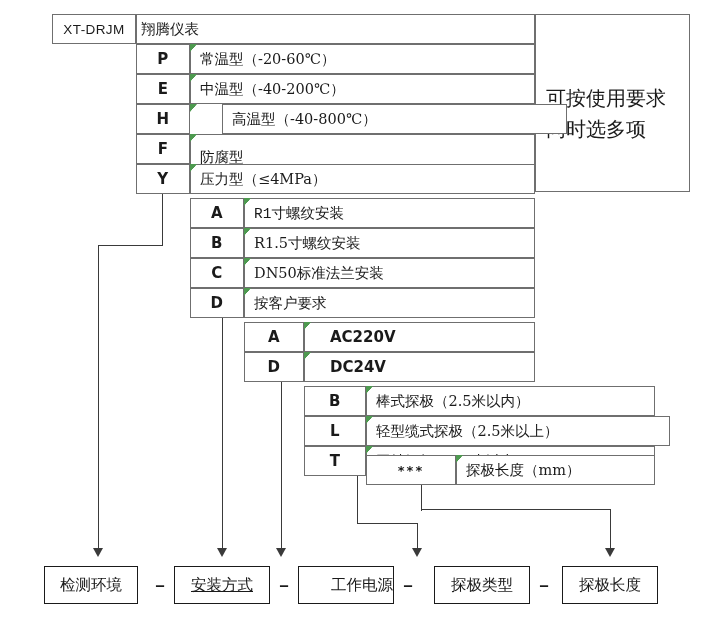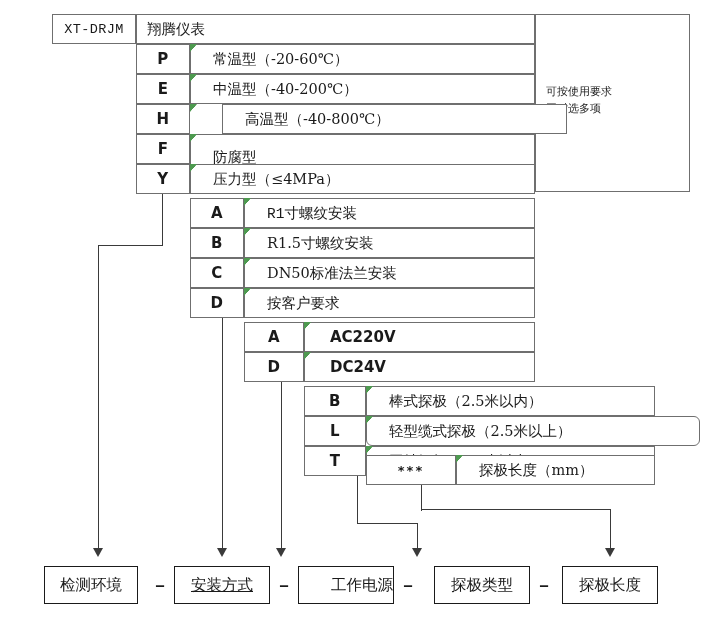--- a/index.html
+++ b/index.html
@@ -35,47 +35,47 @@
   }
   .cell.code {
     justify-content: center;
     font-size: 15px;
     font-weight: bold;
     font-family: "DejaVu Sans", "Liberation Sans", sans-serif;
     letter-spacing: 0.5px;
   }
   .cell.desc {
     justify-content: flex-start;
-    padding-left: 22px;
+    padding-left: 9px;
     font-size: 14.5px;
     font-family: "DejaVu Serif", "Liberation Serif", serif;
   }
   .cell.desc-sans {
     justify-content: flex-start;
     padding-left: 25px;
     font-size: 15px;
     font-weight: bold;
     font-family: "DejaVu Sans", "Liberation Sans", sans-serif;
   }
   .cell.model {
     justify-content: center;
     font-size: 13.5px;
-    font-family: Liberation Mono, monospace;
+    font-family: Liberation Sans, sans-serif;
     letter-spacing: 0.4px;
   }
   .cell.brand {
     justify-content: flex-start;
-    padding-left: 10px;
+    padding-left: 4px;
     font-size: 14.5px;
     font-family: "DejaVu Serif", "Liberation Serif", serif;
   }
   .cell.note {
     display: block;
     padding: 0 0 0 10px;
-    font-size: 11px;
+    font-size: 20px;
     font-family: "DejaVu Serif", "Liberation Serif", serif;
     line-height: 1.55;
   }
   .note-inner {
     position: absolute;
     top: 68px;
     left: 10px;
     white-space: nowrap;
   }
   .cell.stars {
@@ -195,21 +195,21 @@
 
   <div class="cell code" style="left:244px; top:352px; width:60px; height:30px;">D</div>
   <div class="cell desc-sans" style="left:304px; top:352px; width:231px; height:30px;">DC24V</div>
   <span class="gtick" style="left:304px; top:352px;"></span>
 
   <div class="cell code" style="left:304px; top:386px; width:62px; height:30px;">B</div>
   <div class="cell desc" style="left:366px; top:386px; width:289px; height:30px;">棒式探极（2.5米以内）</div>
   <span class="gtick" style="left:366px; top:386px;"></span>
 
   <div class="cell code" style="left:304px; top:416px; width:62px; height:30px;">L</div>
-  <div class="cell desc" style="left:366px; top:416px; width:334px; height:30px;border-radius:6px;">轻型缆式探极（2.5米以上）</div>
+  <div class="cell desc" style="left:366px; top:416px; width:304px; height:30px;">轻型缆式探极（2.5米以上）</div>
   <span class="gtick" style="left:366px; top:416px;"></span>
 
   <div class="cell code" style="left:304px; top:446px; width:62px; height:30px;">T</div>
   <div class="cell desc" style="left:366px; top:446px; width:289px; height:30px;">同轴探极（2.5米以内）</div>
   <span class="gtick" style="left:366px; top:446px;"></span>
 
   <div class="cell stars" style="left:366px; top:455px; width:90px; height:30px;">***</div>
   <div class="cell desc" style="left:456px; top:455px; width:199px; height:30px;">探极长度（mm）</div>
   <span class="gtick" style="left:456px; top:455px;"></span>
 

